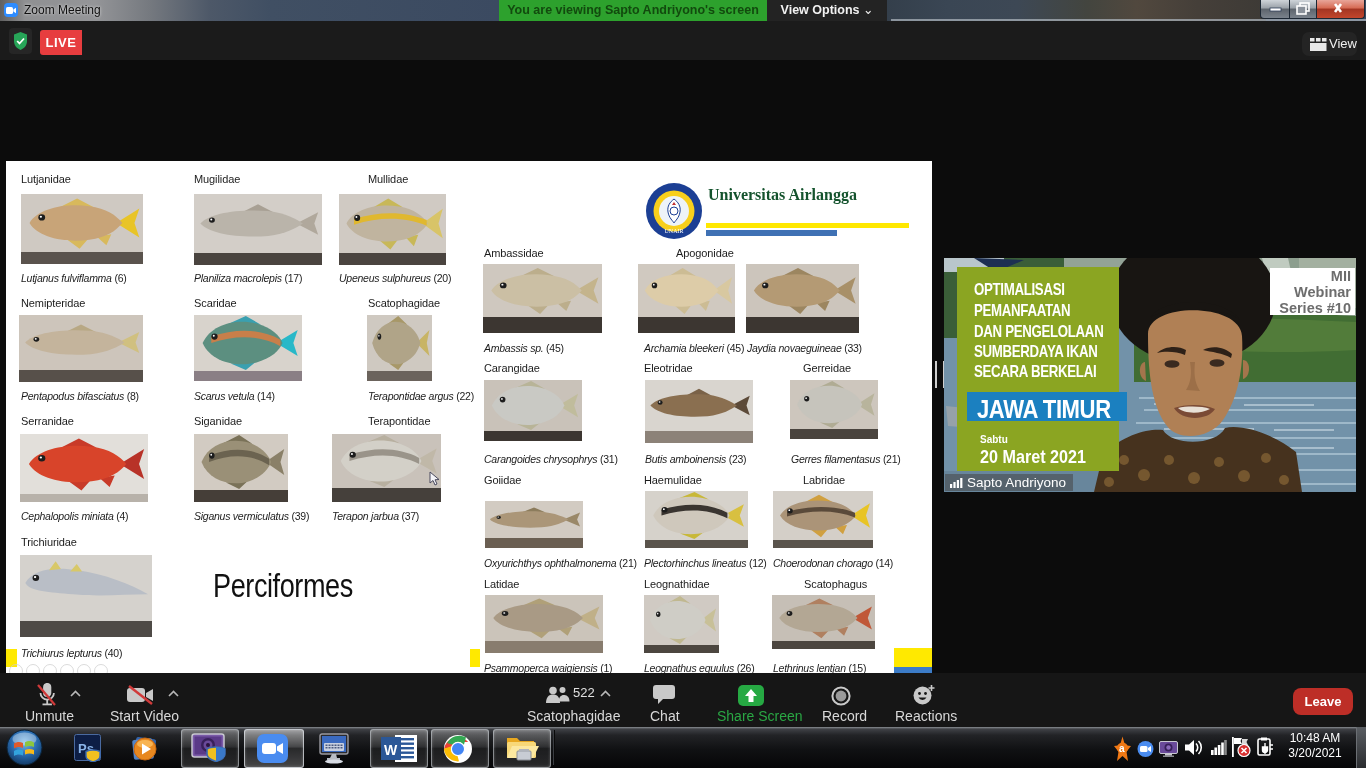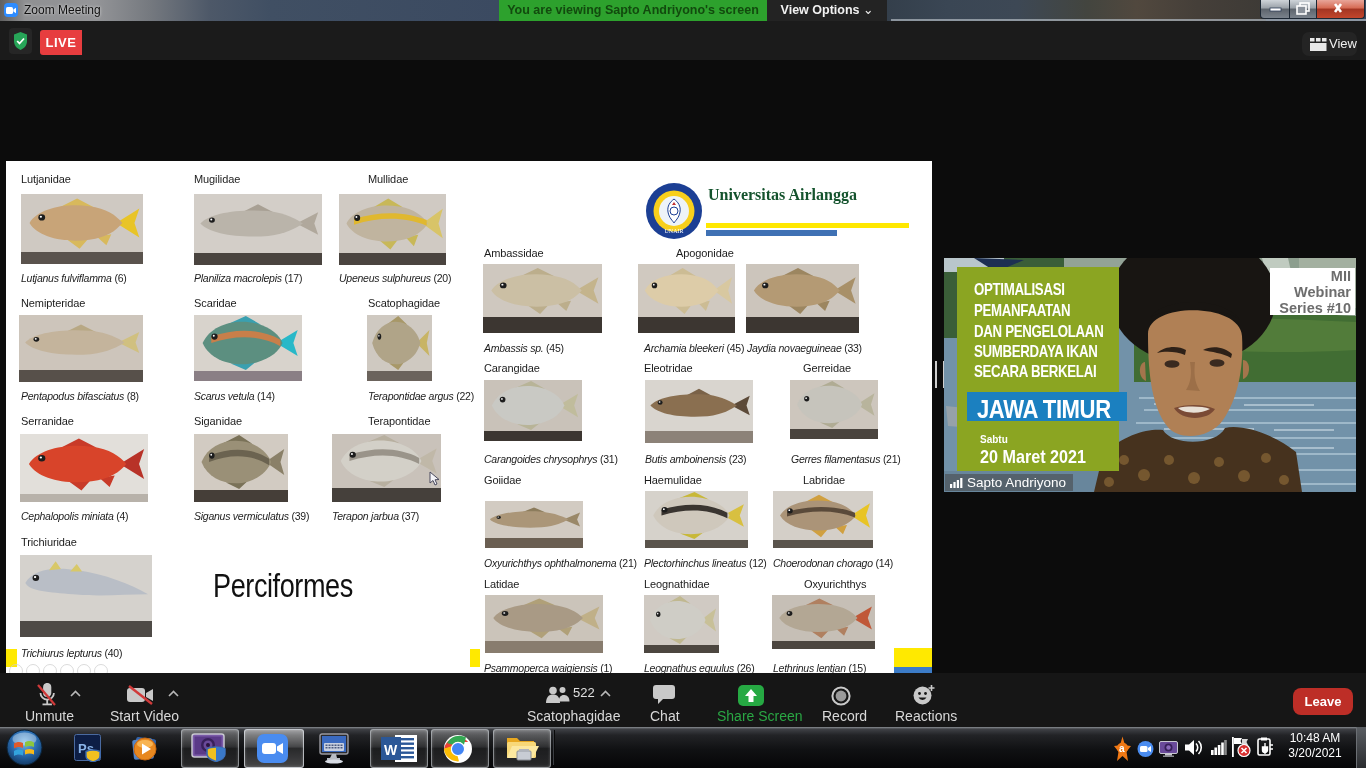--- a/index.html
+++ b/index.html
@@ -183,21 +183,21 @@
 <div class="fam" style="left:478px;top:86px">Ambassidae</div>
 <div class="fam" style="left:670px;top:86px">Apogonidae</div>
 <div class="fam" style="left:478px;top:201px">Carangidae</div>
 <div class="fam" style="left:638px;top:201px">Eleotridae</div>
 <div class="fam" style="left:797px;top:201px">Gerreidae</div>
 <div class="fam" style="left:478px;top:313px">Goiidae</div>
 <div class="fam" style="left:638px;top:313px">Haemulidae</div>
 <div class="fam" style="left:797px;top:313px">Labridae</div>
 <div class="fam" style="left:478px;top:417px">Latidae</div>
 <div class="fam" style="left:638px;top:417px">Leognathidae</div>
-<div class="fam" style="left:798px;top:417px">Oxyurichthys</div>
+<div class="fam" style="left:798px;top:417px">Scatophagus</div>
 <div class="sp" style="left:15px;top:111px"><i>Lutjanus fulviflamma</i> <b>(6)</b></div>
 <div class="sp" style="left:188px;top:111px"><i>Planiliza macrolepis</i> <b>(17)</b></div>
 <div class="sp" style="left:333px;top:111px"><i>Upeneus sulphureus</i> <b>(20)</b></div>
 <div class="sp" style="left:15px;top:229px"><i>Pentapodus bifasciatus</i> <b>(8)</b></div>
 <div class="sp" style="left:188px;top:229px"><i>Scarus vetula</i> <b>(14)</b></div>
 <div class="sp" style="left:362px;top:229px"><i>Terapontidae argus</i> <b>(22)</b></div>
 <div class="sp" style="left:15px;top:349px"><i>Cephalopolis miniata</i> <b>(4)</b></div>
 <div class="sp" style="left:188px;top:349px"><i>Siganus vermiculatus</i> <b>(39)</b></div>
 <div class="sp" style="left:326px;top:349px"><i>Terapon jarbua</i> <b>(37)</b></div>
 <div class="sp" style="left:15px;top:486px"><i>Trichiurus lepturus</i> <b>(40)</b></div>

